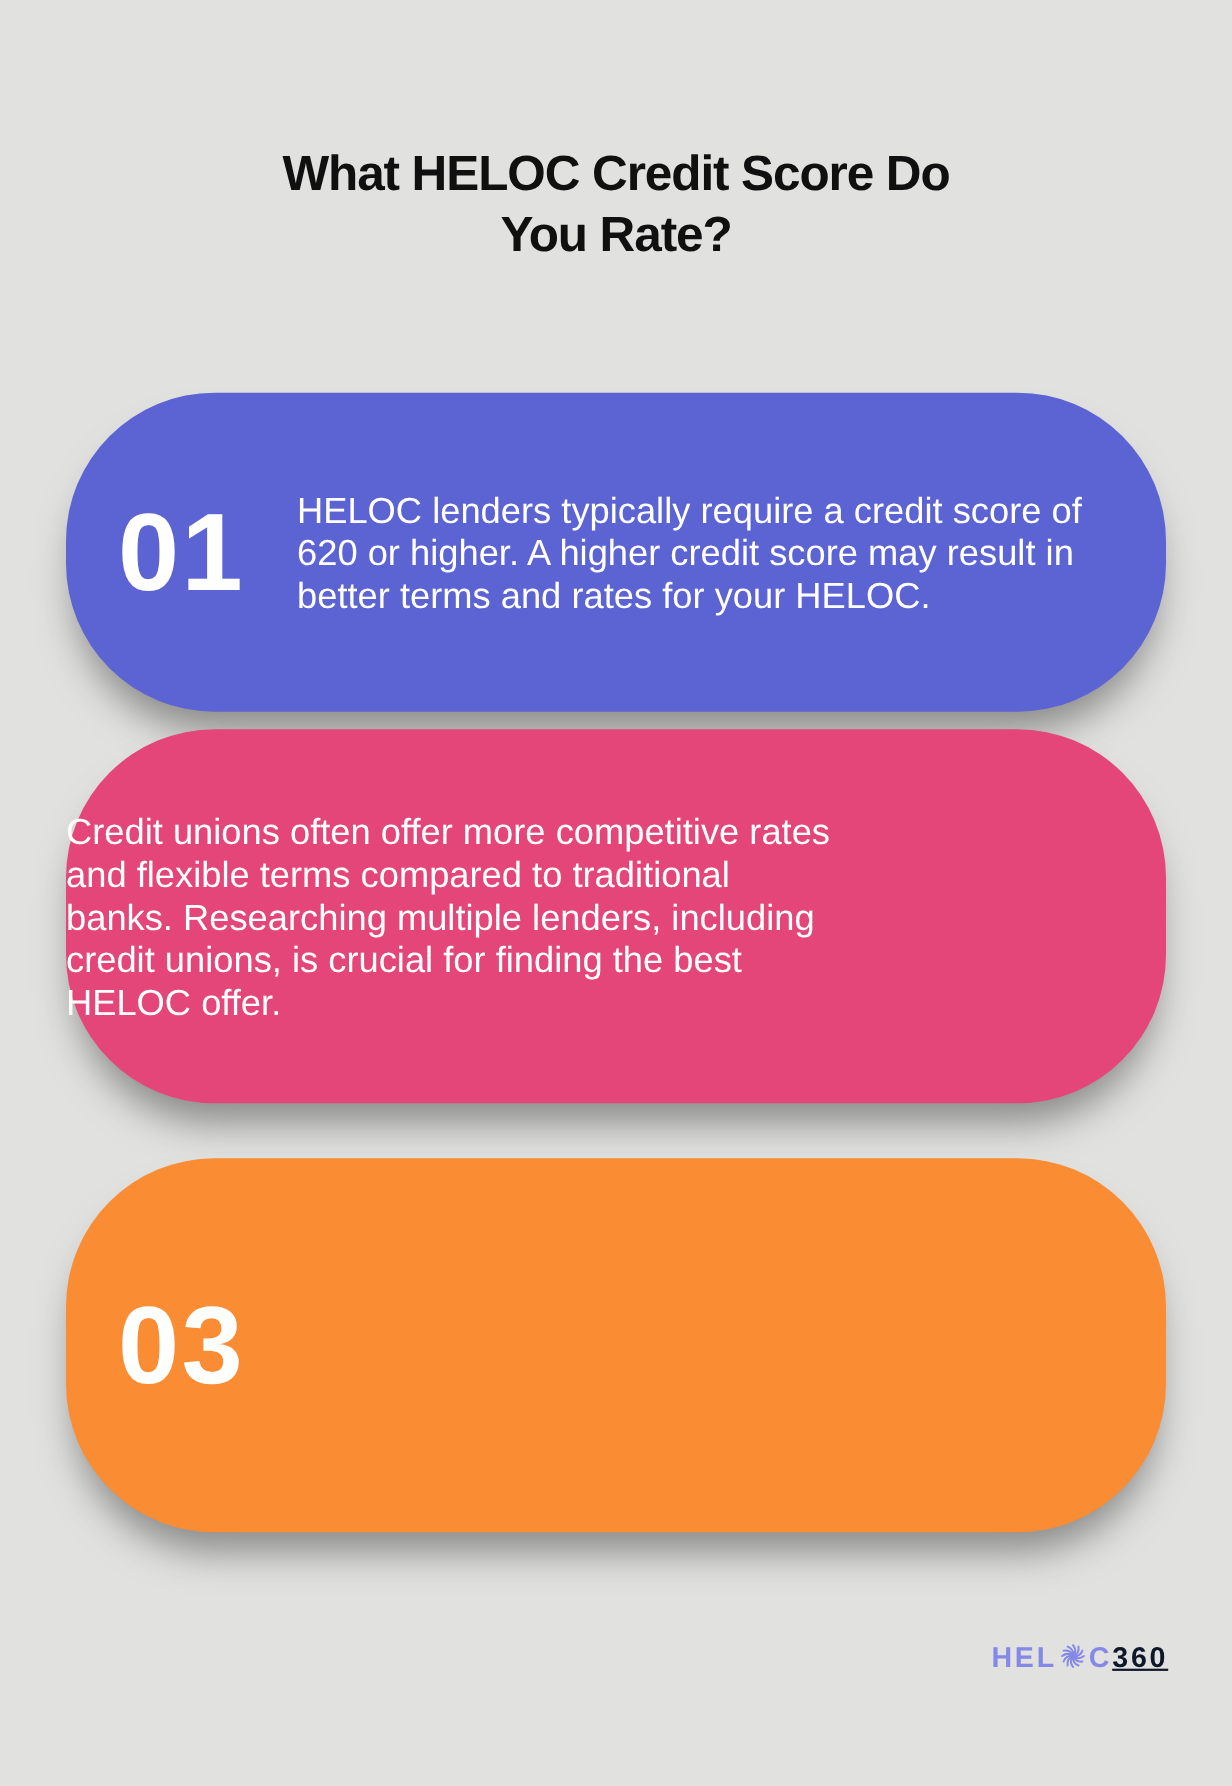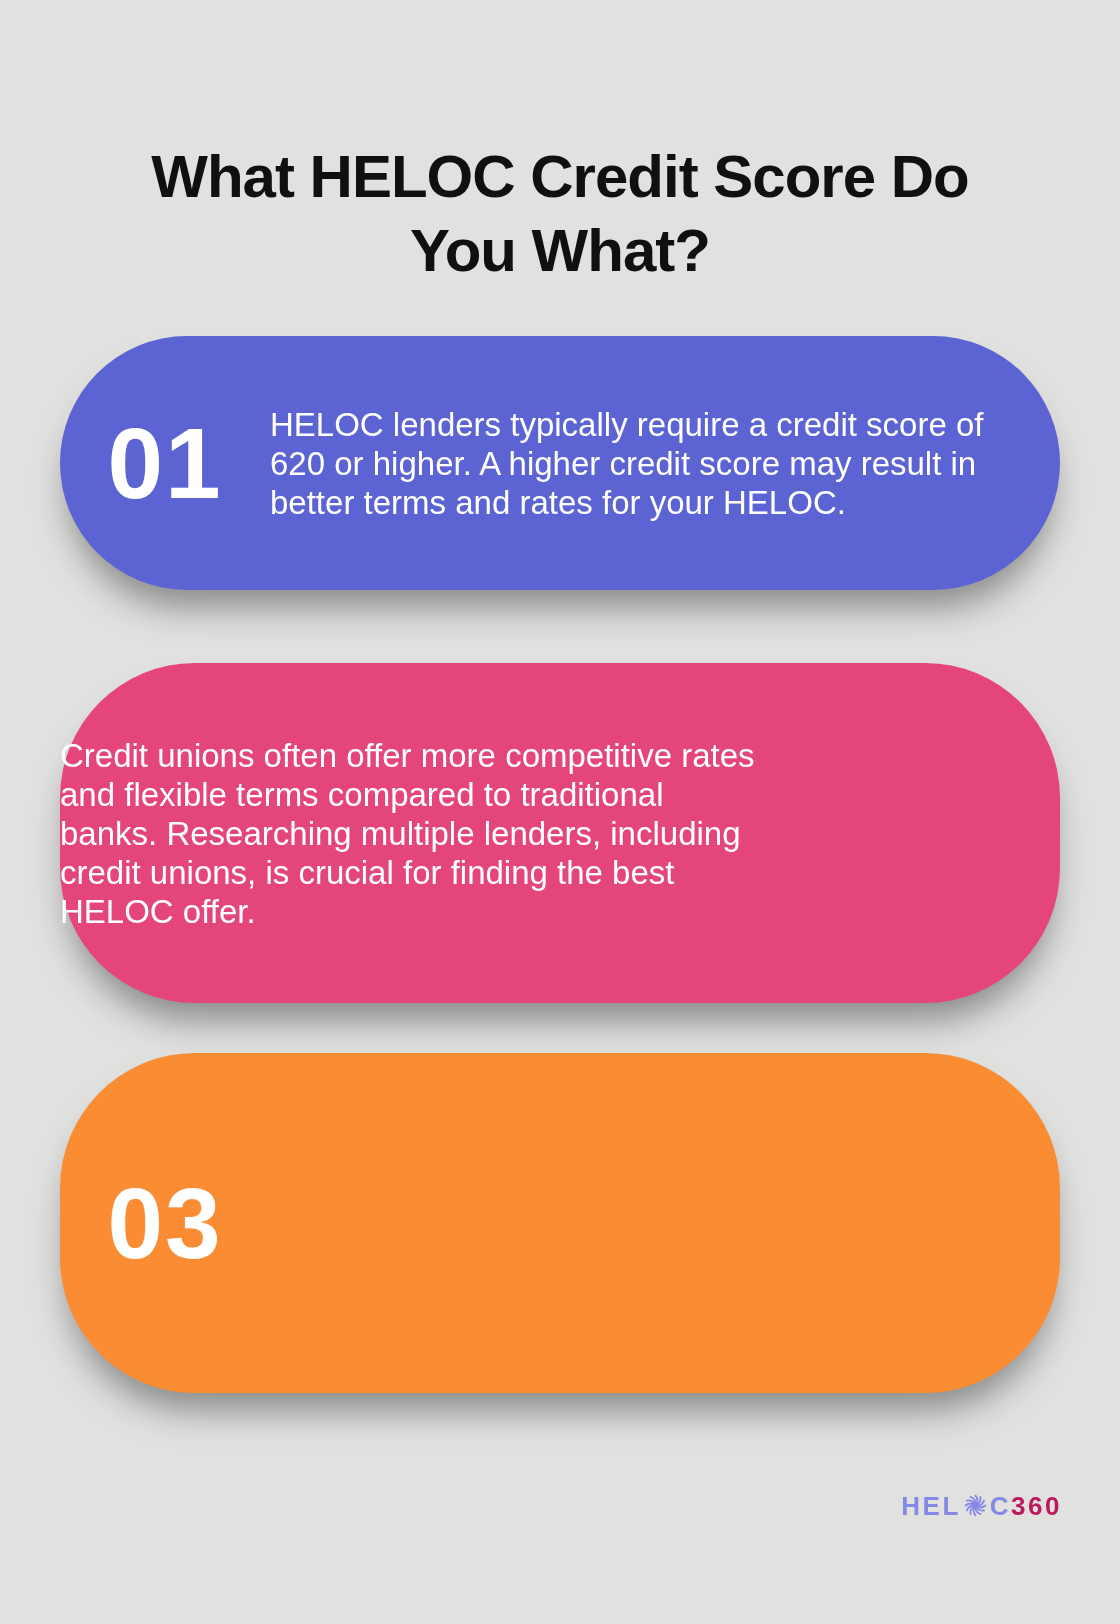--- a/index.html
+++ b/index.html
@@ -16,37 +16,37 @@
     background: #e1e1e0;
     overflow: hidden;
   }
   .title {
     position: absolute;
     top: 100px;
     left: 0;
     width: 100%;
     text-align: center;
     color: #101010;
-    font-size: 60px;
+    font-size: 45px;
     font-weight: 800;
     letter-spacing: -1px;
     line-height: 1.23;
   }
   .title .line { display: block; }
   .card {
     position: absolute;
     left: 60px;
     width: 1000px;
     border-radius: 135px;
     display: flex;
     flex-direction: row;
     align-items: center;
     box-shadow: 0 26px 34px -8px rgba(70, 70, 70, 0.55);
   }
-  .card-1 { top: 336px; height: 254px; }
+  .card-1 { top: 357px; height: 290px; }
   .card-2 { top: 663px; height: 340px; }
   .card-3 { top: 1053px; height: 340px; }
   .card-number {
     flex: 0 0 210px;
     text-align: center;
     color: #ffffff;
     font-size: 100px;
     font-weight: 800;
     letter-spacing: 2px;
     line-height: 1;
@@ -79,21 +79,21 @@
     display: block;
   }
 </style>
 </head>
 <body>
 
 <div class="canvas">
 
   <h1 class="title">
     <span class="line">What HELOC Credit Score Do</span>
-    <span class="line">You What?</span>
+    <span class="line">You Rate?</span>
   </h1>
 
   <div class="card card-1" style="background-color: rgb(92, 99, 210);">
     <div class="card-number">01</div>
     <div class="card-text">HELOC lenders typically require a credit score of
 620 or higher. A higher credit score may result in
 better terms and rates for your HELOC.</div>
   </div>
 
   <div class="card card-2" style="background-color: rgb(228, 70, 122);">
@@ -120,16 +120,16 @@
         <path d="M12 3.2 Q15.2 7.2 12.6 11.4" transform="rotate(150 12 12)"></path>
         <path d="M12 3.2 Q15.2 7.2 12.6 11.4" transform="rotate(180 12 12)"></path>
         <path d="M12 3.2 Q15.2 7.2 12.6 11.4" transform="rotate(210 12 12)"></path>
         <path d="M12 3.2 Q15.2 7.2 12.6 11.4" transform="rotate(240 12 12)"></path>
         <path d="M12 3.2 Q15.2 7.2 12.6 11.4" transform="rotate(270 12 12)"></path>
         <path d="M12 3.2 Q15.2 7.2 12.6 11.4" transform="rotate(300 12 12)"></path>
         <path d="M12 3.2 Q15.2 7.2 12.6 11.4" transform="rotate(330 12 12)"></path>
       </g>
     </svg>
     <span style="color: rgb(132, 136, 230);">C</span>
-    <span style="color: #be185d;">360</span>
+    <span style="color: #0f172a; text-decoration: underline;">360</span>
   </div>
 
 </div>
 
 </body></html>

